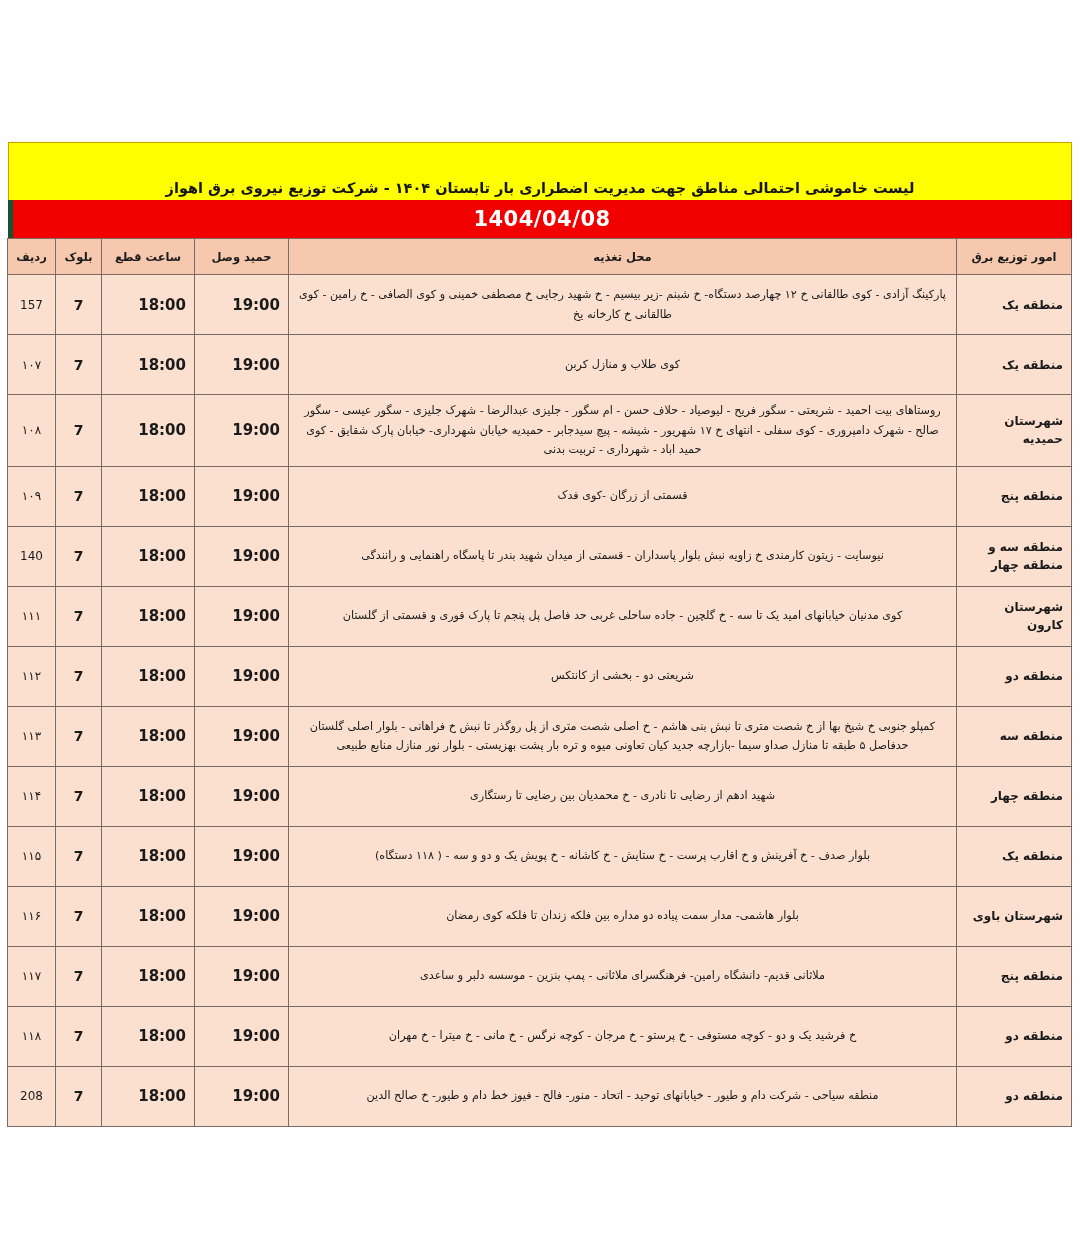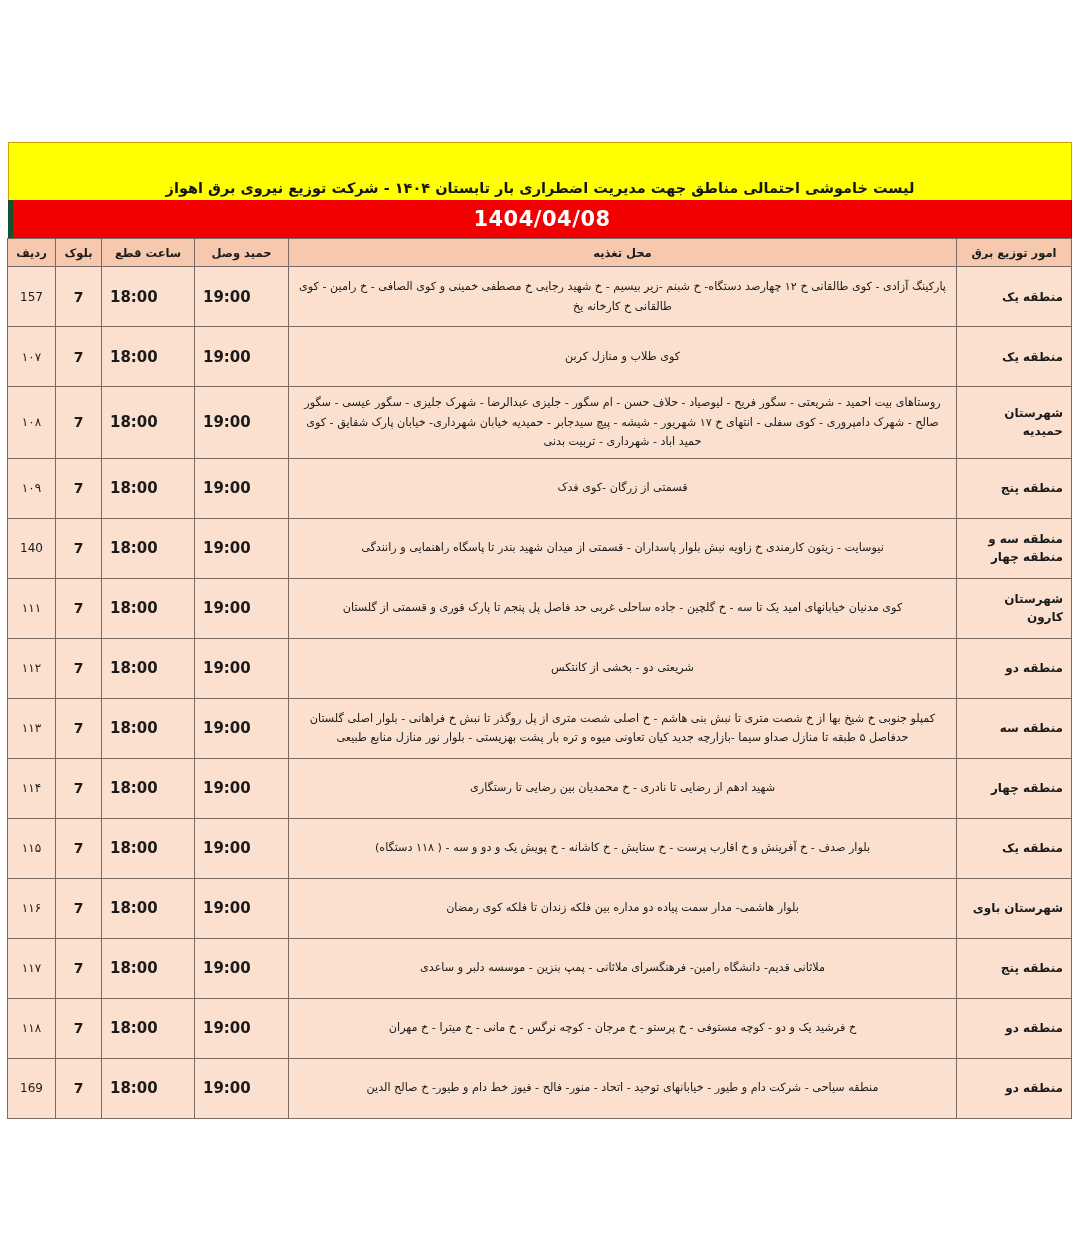--- a/index.html
+++ b/index.html
@@ -81,21 +81,21 @@
   table.outage col.c-area   { width: 115px; }
 
   table.outage th,
   table.outage td {
     border: 1px solid #7a6b64;
     box-sizing: border-box;
     vertical-align: middle;
   }
   table.outage thead th {
     background: #f6c9ae;
-    height: 28px;
+    height: 36px;
     font-size: 11.5px;
     font-weight: bold;
     color: #1b1b1b;
     padding: 2px 3px;
   }
   table.outage tbody td {
     background: #fbe0d0;
     height: 60px;
     padding: 6px 8px;
     color: #1a1a1a;
@@ -104,21 +104,21 @@
     text-align: center;
     font-size: 12px;
     font-weight: normal;
   }
   td.cell-block {
     text-align: center;
     font-size: 14px;
     font-weight: bold;
   }
   td.cell-time {
-    text-align: left;
+    text-align: right;
     font-size: 15px;
     font-weight: bold;
     direction: ltr;
     font-family: "DejaVu Sans", "Liberation Sans", sans-serif;
   }
   td.cell-feed {
     text-align: center;
     font-size: 11.2px;
     line-height: 1.75;
     padding: 5px 14px;
@@ -267,19 +267,19 @@
             <td class="cell-time">18:00</td>
             <td class="cell-block">7</td>
             <td class="cell-row">۱۱۸</td>
           </tr>
           <tr>
             <td class="cell-area">منطقه دو</td>
             <td class="cell-feed">منطقه سیاحی - شرکت دام و طیور - خیابانهای توحید - اتحاد - منور- فالح - فیوز خط دام و طیور- خ صالح الدین</td>
             <td class="cell-time">19:00</td>
             <td class="cell-time">18:00</td>
             <td class="cell-block">7</td>
-            <td class="cell-row">169</td>
+            <td class="cell-row">208</td>
           </tr>
         </tbody>
     </table>
 
   </div>
 </div>
 
 </body></html>

